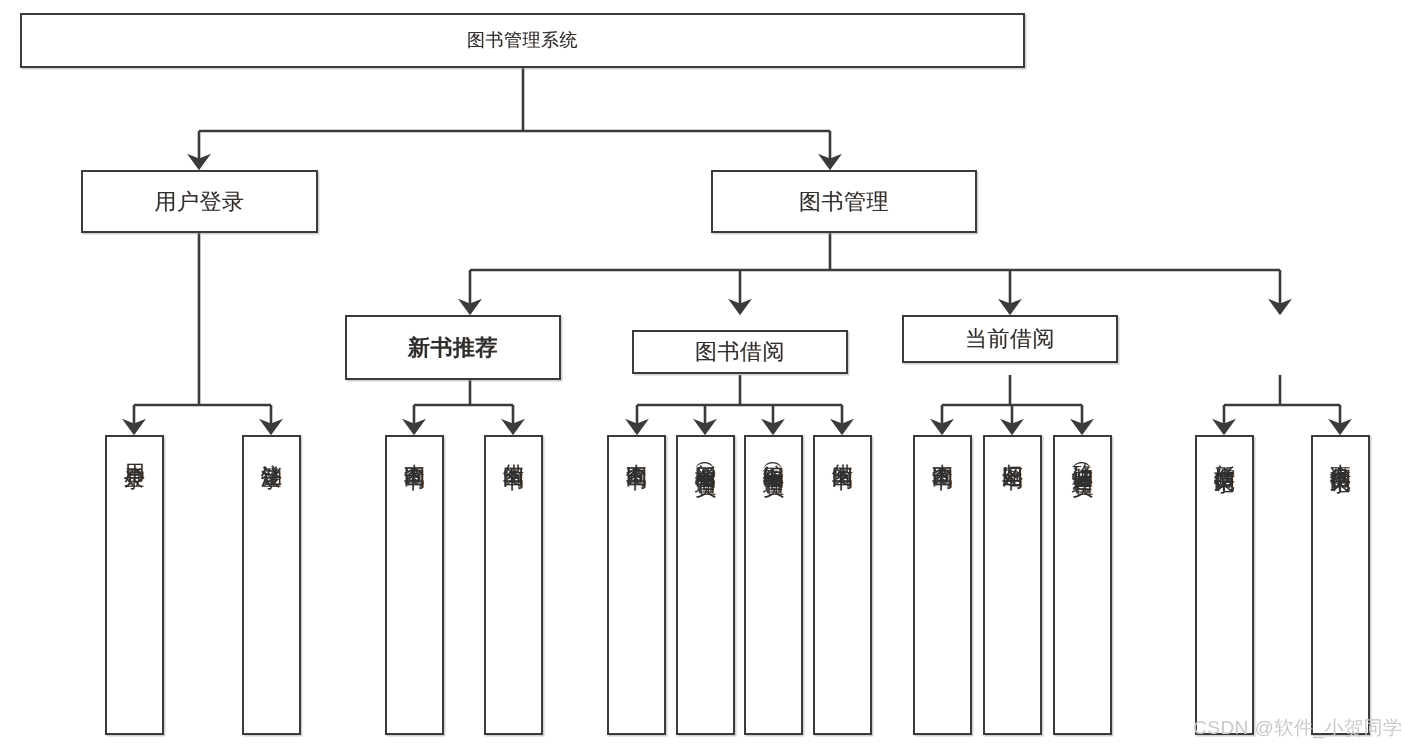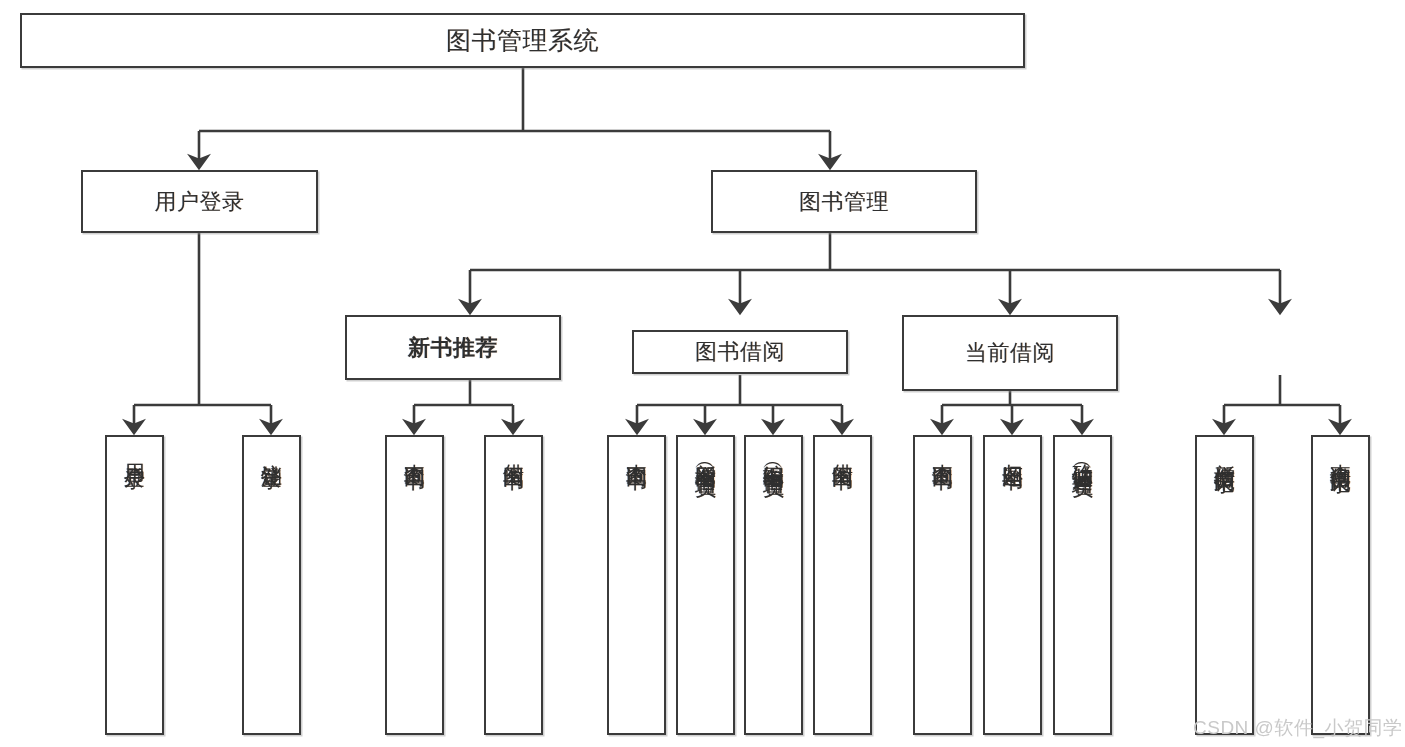--- a/index.html
+++ b/index.html
@@ -49,21 +49,21 @@
     white-space: normal;
     font-size: 21px;
     letter-spacing: 2px;
     line-height: 1.05;
     max-height: 100%;
   }
   .node.vertical {
     align-items: flex-start;
     padding-top: 10px;
   }
-  .node.root .label { font-size: 25px; }
+  .node.root .label { font-size: 18px; }
   .watermark {
     position: absolute;
     color: #c9c9c9;
     font-size: 19px;
     letter-spacing: 0.5px;
     white-space: nowrap;
     user-select: none;
   }
 </style>
 </head>
@@ -134,21 +134,21 @@
   <div class="node" style="left:711px; top:170px; width:266px; height:63px;">
     <span class="label">图书管理</span>
   </div>
 
   <div class="node" style="left:345px; top:315px; width:216px; height:65px;font-weight:bold;">
     <span class="label">新书推荐</span>
   </div>
   <div class="node" style="left:632px; top:330px; width:216px; height:44px;justify-content:center;">
     <span class="label">图书借阅</span>
   </div>
-  <div class="node" style="left:902px; top:315px; width:216px; height:76px;">
+  <div class="node" style="left:902px; top:315px; width:216px; height:48px;">
     <span class="label">当前借阅</span>
   </div>
 
   <div class="node vertical" style="left:105px; top:435px; width:59px; height:300px;">
     <span class="label">用户登录</span>
   </div>
   <div class="node vertical" style="left:242px; top:435px; width:59px; height:300px;">
     <span class="label">注销登录</span>
   </div>
 

